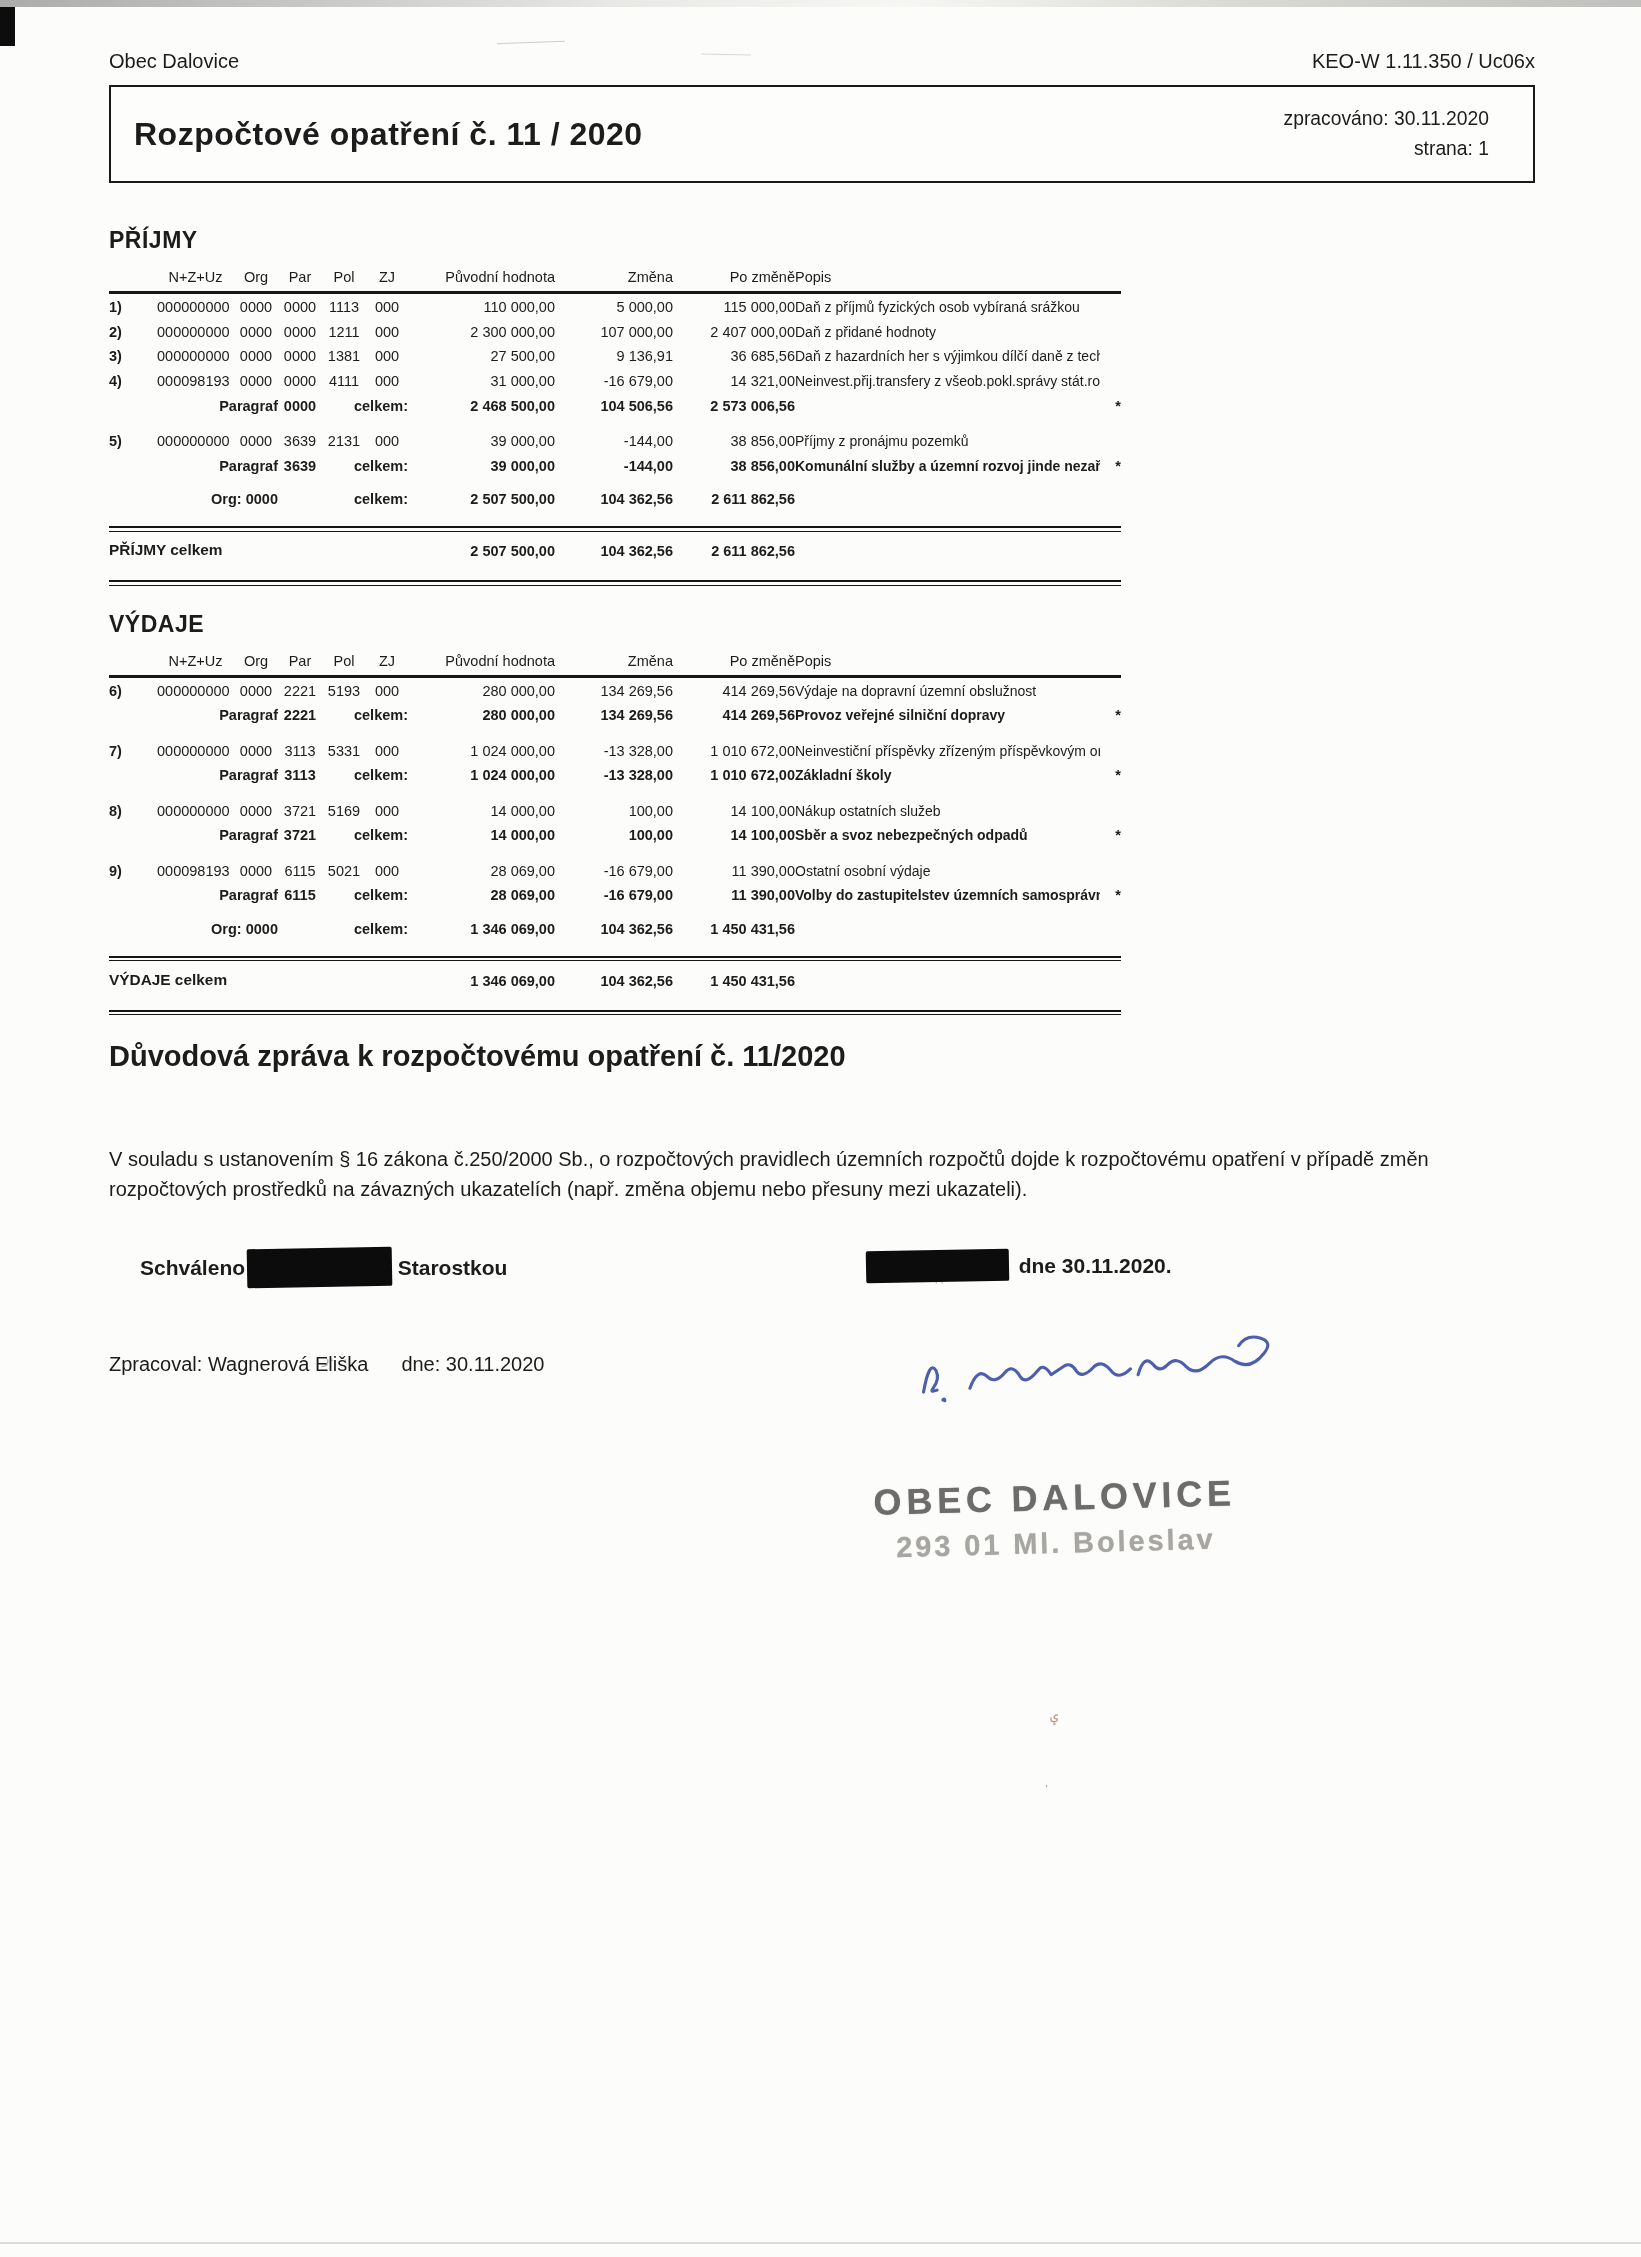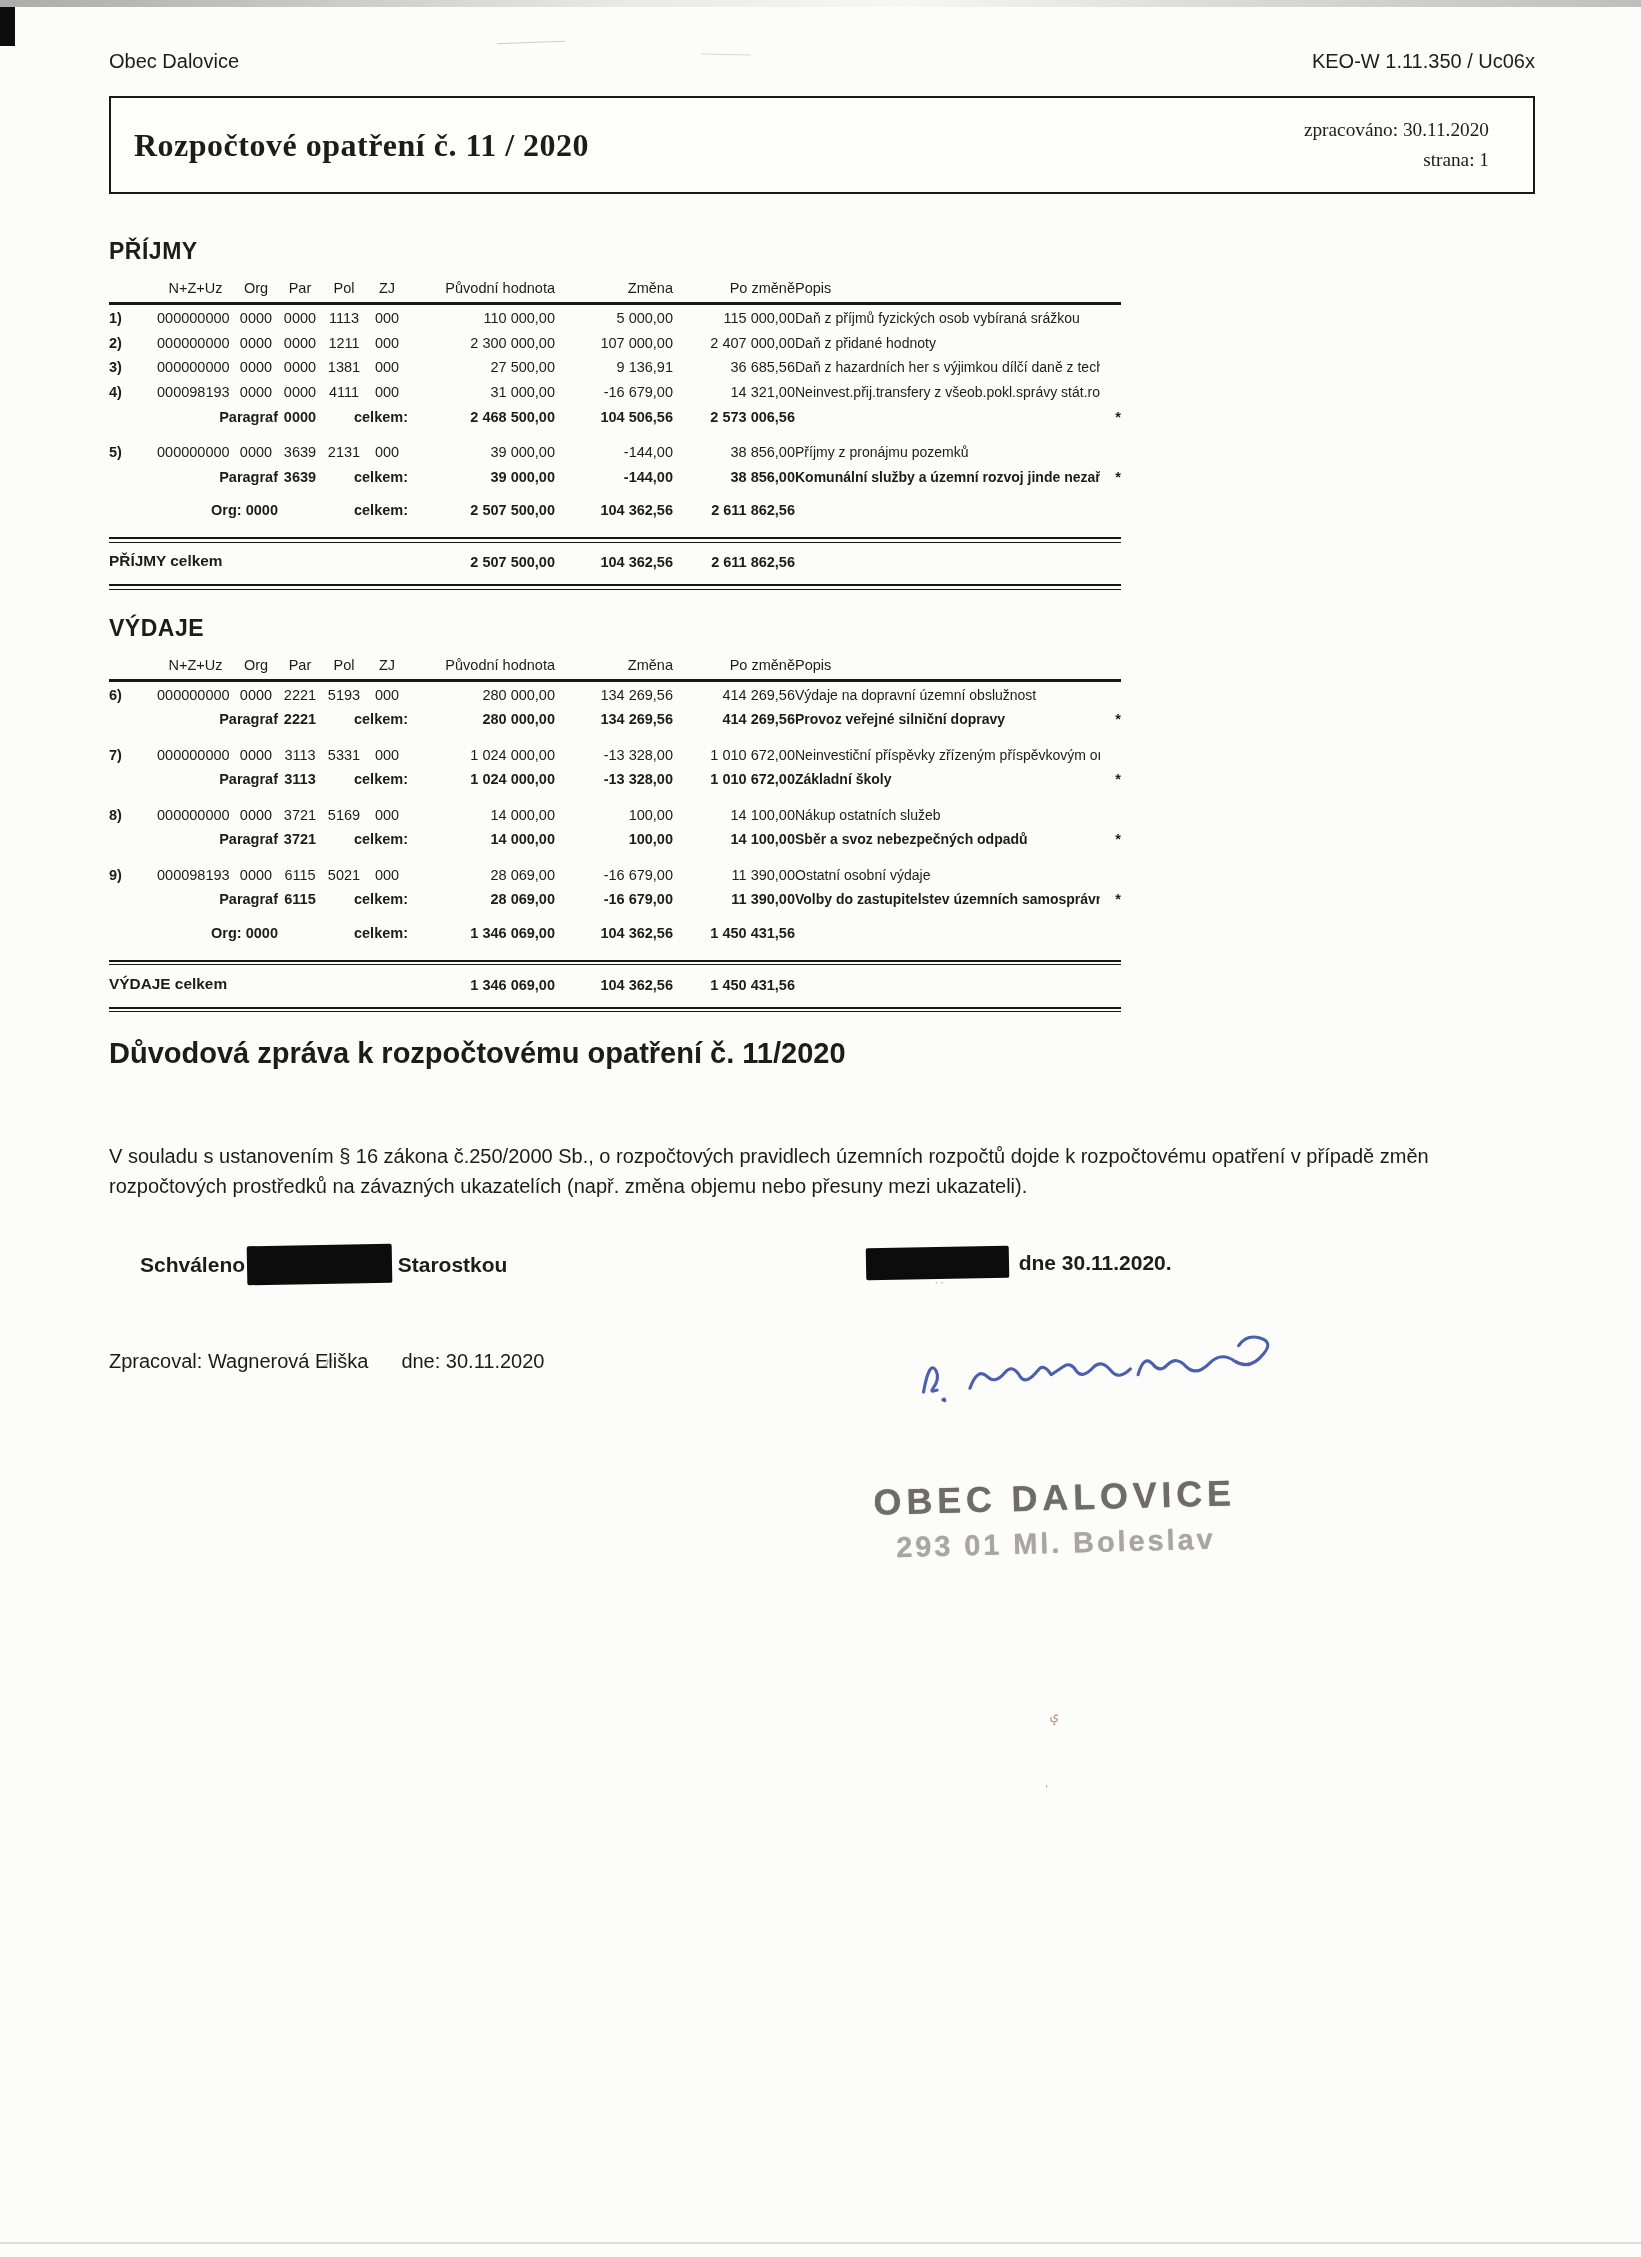--- a/index.html
+++ b/index.html
@@ -25,23 +25,23 @@
   .mark-comma { position:absolute; top:1782px; left:1045px; font-size:13.5px; color:#8a8a86; opacity:.7; }
   .mark-dollar { position:absolute; top:1350px; left:322px; font-size:15.4px; color:#9a9a96; opacity:.8; }
   .mark-dots { position:absolute; top:1273px; left:935px; font-size:12.6px; color:#a8a8a4; opacity:.8; }
 
   
   .content { position:absolute; left:109px; top:0; width:1426px; }
   .doc-header { margin-top:50px; display:flex; justify-content:space-between; align-items:flex-end; }
   .doc-header .org-name { font-size:20px; }
   .doc-header .system-id { font-size:20px; }
 
-  .title-box { margin-top:23px; border:2.9px solid #1a1a1a; height:98px;
+  .title-box { margin-top:12px; border:2.9px solid #1a1a1a; height:98px;
     display:flex; justify-content:space-between; align-items:center; padding:0 44px 0 23px;
-    background:#fdfdfc;font-family:Liberation Serif, serif; }
+    background:#fdfdfc; }
   .title-box .doc-title { font-size:32px; font-weight:bold; letter-spacing:0.5px; }
   .title-meta { text-align:right; font-size:19.3px; line-height:30px; }
 
   .section-heading { font-size:23px; font-weight:bold; margin-top:44px; letter-spacing:0.5px; }
   .section-heading.second { margin-top:25px; }
 
   
   table.budget { border-collapse:collapse; table-layout:fixed; width:966px; margin-top:11.6px; font-size:14.5px; }
   col.c-num{width:48px} col.c-nzuz{width:77px} col.c-org{width:44px} col.c-par{width:44px}
   col.c-pol{width:44px} col.c-zj{width:42px} col.c-puv{width:147px} col.c-zm{width:118px}
@@ -56,21 +56,21 @@
   td.code{ text-align:center; }
   td.val{ text-align:right; padding-right:1.9px; }
   td.popis{ text-align:left; padding-left:8.7px; font-size:14px; }
   td.star{ text-align:right; font-weight:bold; }
   td.plabel{ text-align:right; padding-right:9.7px; }
   td.celkem{ text-align:right; padding-left:3.9px; }
   td.tlabel{ text-align:left; font-weight:bold; font-size:15.4px; }
   tr.r-paragraf td, tr.r-org td, tr.r-total td { font-weight:bold; }
   tr.gap td { padding-top:15.4px; }
   tr.r-org td { padding-top:13.5px; padding-bottom:19px; }
-  tr.r-total td { padding-top:9.7px; padding-bottom:14px;margin-top:28px; }
+  tr.r-total td { padding-top:9.7px; padding-bottom:21px;margin-top:28px; }
   tr.r-rule td { padding:0; height:3.9px; border-top:2.9px solid #161616; border-bottom:1.9px solid #161616; }
 
   
   .report-heading { font-size:29px; font-weight:bold; margin-top:25px; }
   .report-body { margin-top:71px; font-size:20px; line-height:30px; width:1414px; }
 
   
   .approval-row { margin-top:44px; position:relative; height:41px;margin-left:31px; }
   .approve-left { display:flex; align-items:center; font-size:21px; font-weight:bold; }
   .redaction { background:#0c0c0c; border-radius:1.9px; }

